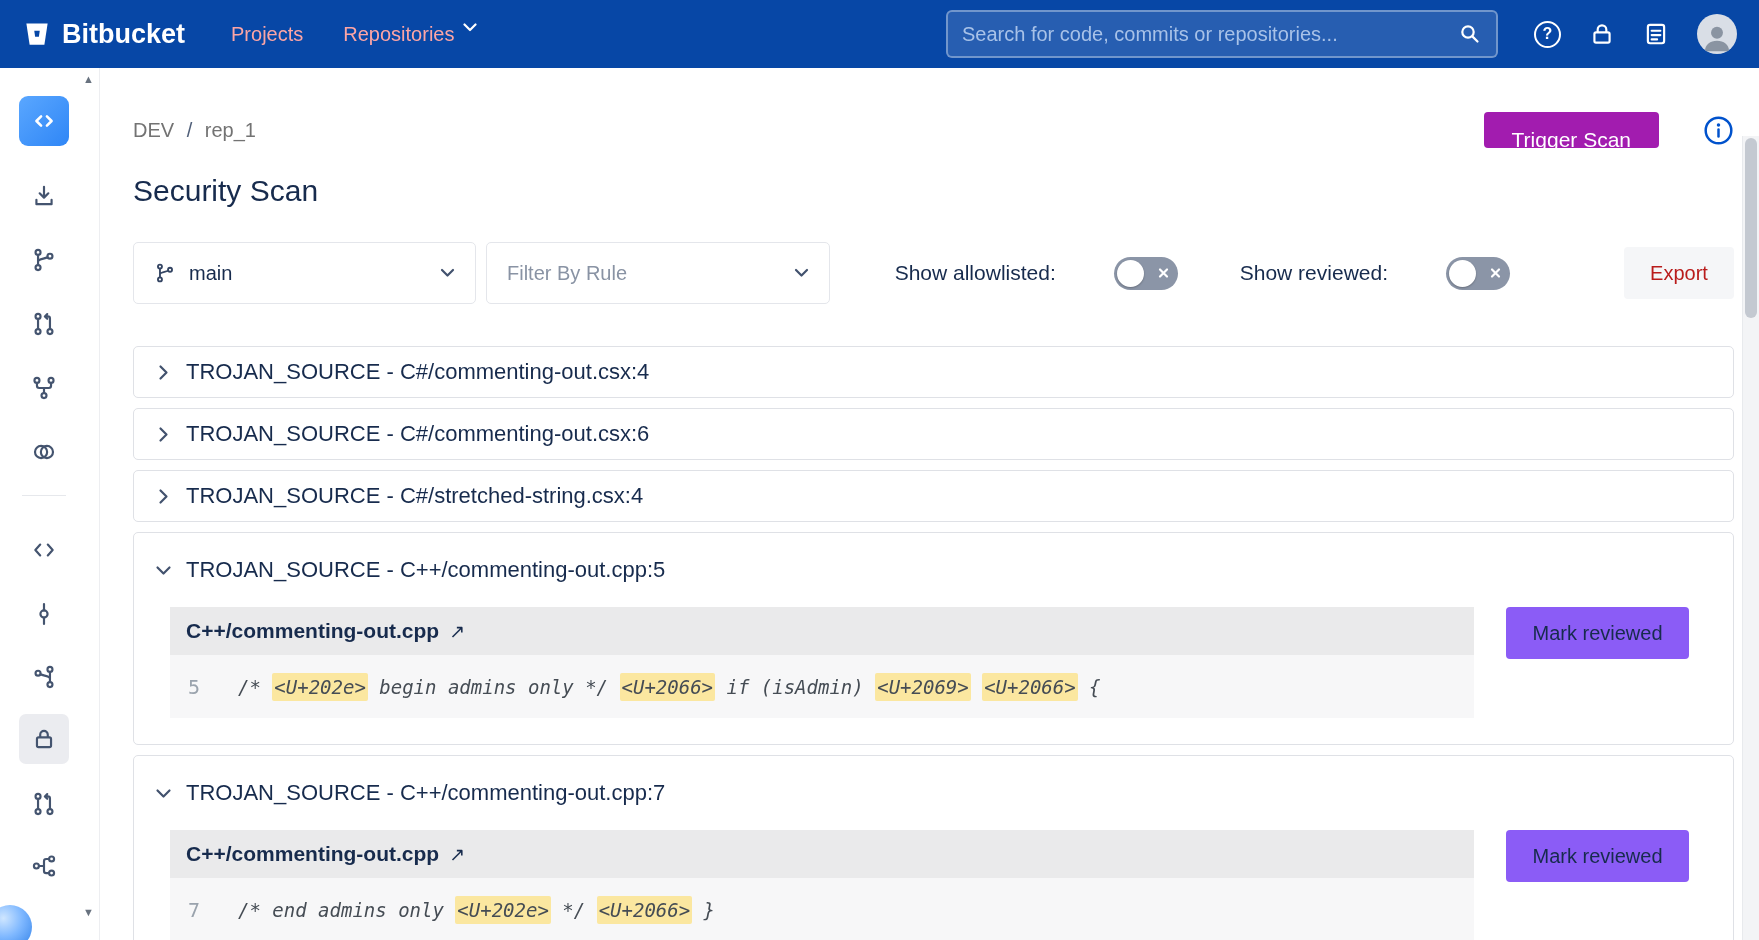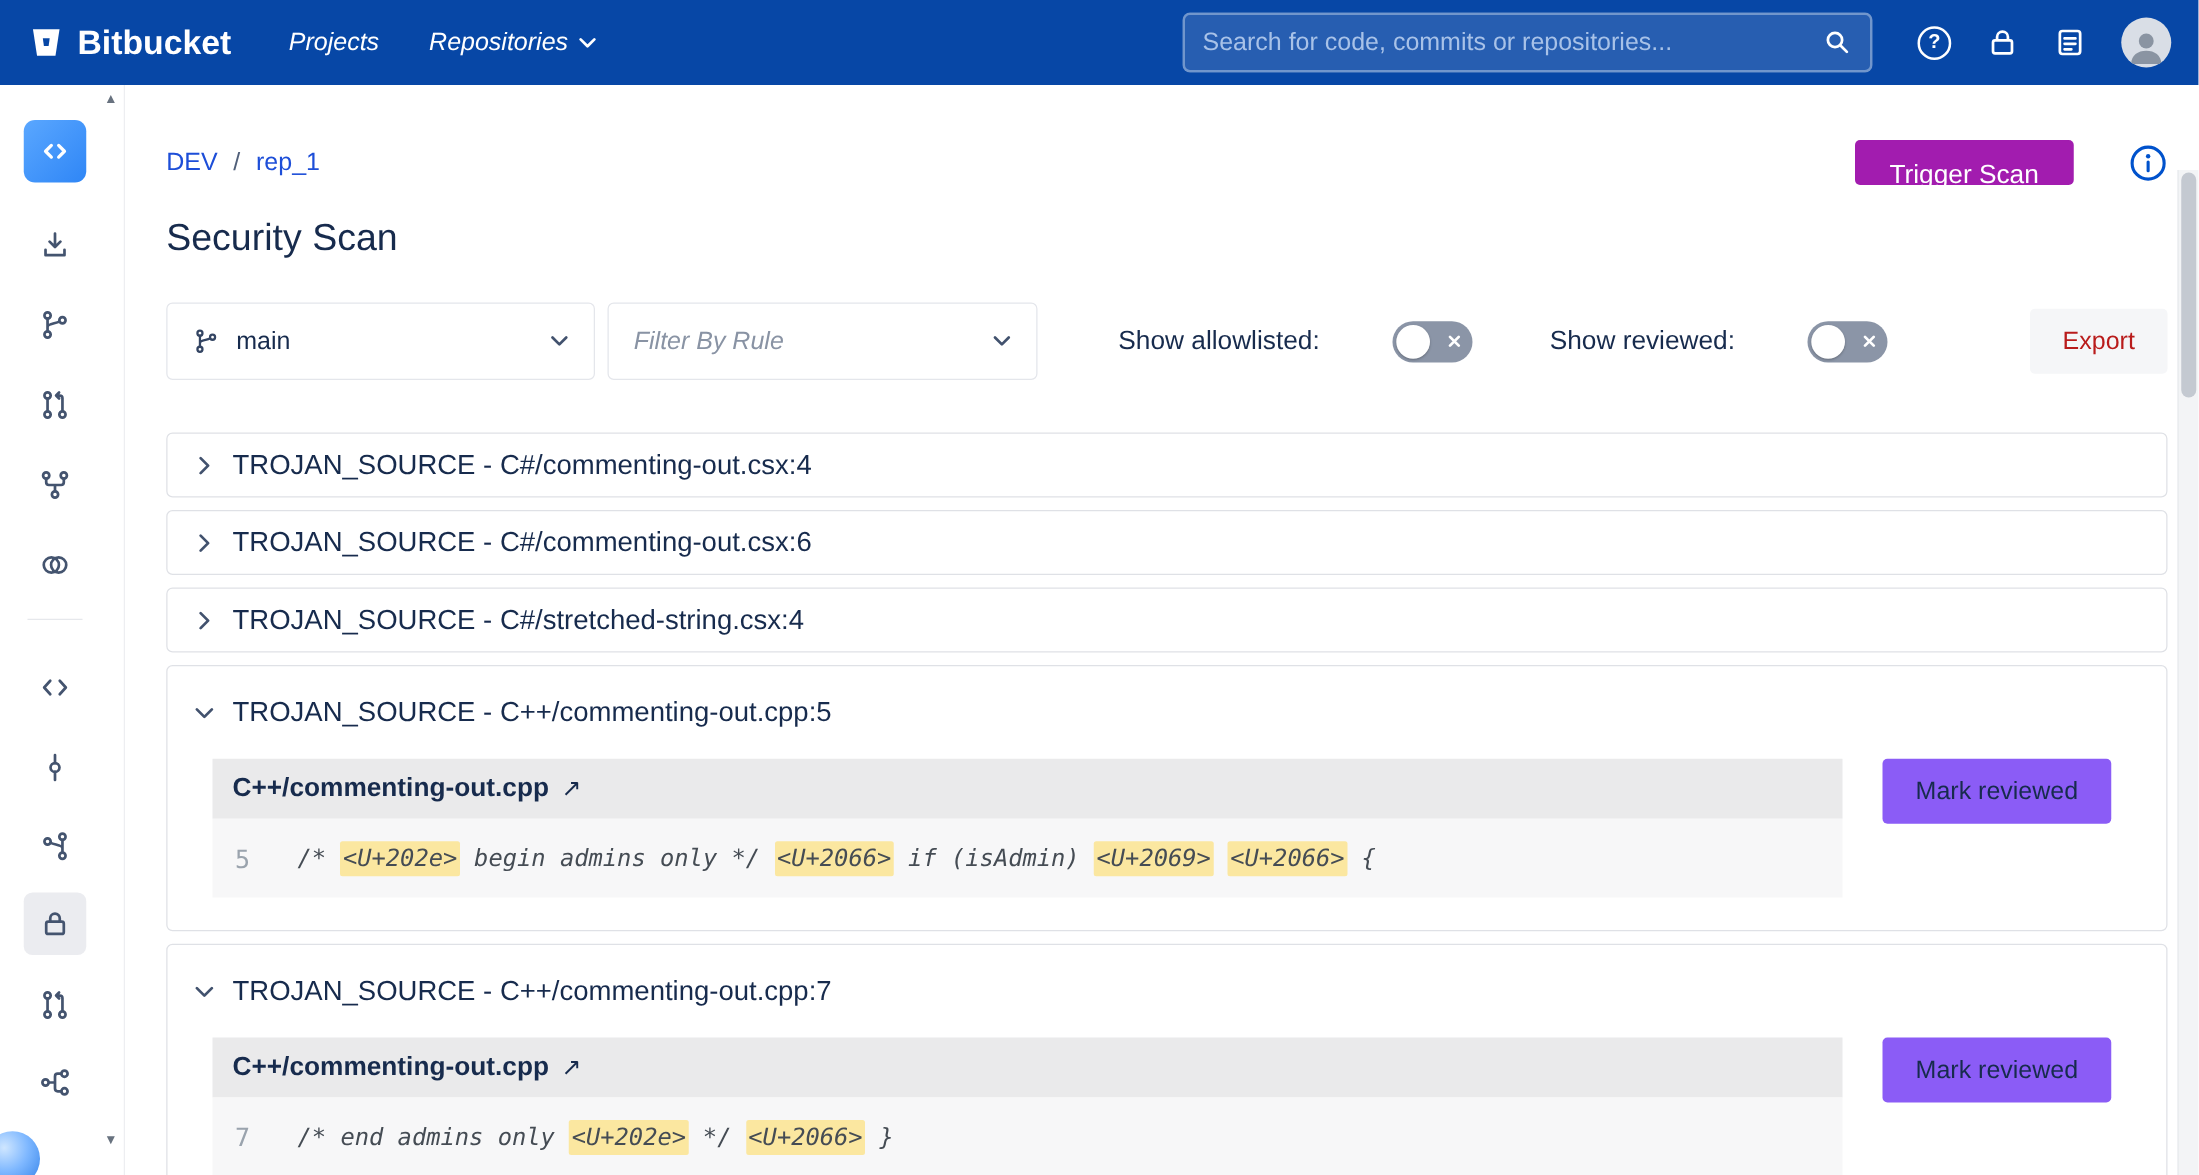--- a/index.html
+++ b/index.html
@@ -3,21 +3,21 @@
 <meta charset="utf-8">
 <style>
   * { margin:0; padding:0; box-sizing:border-box; }
   body { font-family:"Liberation Sans", sans-serif; background:#fff; }
   .page { position:relative; width:1759px; height:940px; overflow:hidden; background:#fff; }
 
   
   .navbar { height:68px; background:#0747A6; display:flex; align-items:center; padding:0 22px; color:#fff; }
   .brand { display:flex; align-items:center; gap:10px; font-size:27px; font-weight:700; cursor:pointer; }
   .nav-menu { display:flex; align-items:center; gap:40px; margin-left:46px; font-size:20px; }
-  .nav-item { display:flex; align-items:center; gap:9px; cursor:pointer; color:#ffffff;font-style:italic; }
+  .nav-item { display:flex; align-items:flex-start; gap:9px; cursor:pointer; color:#fca5a5; }
   .searchbox { margin-left:auto; width:552px; height:48px; border:2px solid rgba(255,255,255,0.35); background:rgba(255,255,255,0.13); border-radius:6px; display:flex; align-items:center; padding:0 14px; }
   .searchbox input { flex:1; background:transparent; border:none; outline:none; color:#fff; font-size:20px; font-family:"Liberation Sans", sans-serif; }
   .searchbox input::placeholder { color:#A8C2E8; }
   .nav-icons { display:flex; align-items:center; gap:28px; margin-left:36px; }
   .help-circle { width:27px; height:27px; border:2px solid #fff; border-radius:50%; display:flex; align-items:center; justify-content:center; font-size:16px; font-weight:700; cursor:pointer; }
   .avatar { width:40px; height:40px; border-radius:50%; background:#D9DEE6; overflow:hidden; display:flex; align-items:flex-end; justify-content:center; cursor:pointer; }
 
   
   .bodyrow { display:flex; height:872px; position:relative; }
 
@@ -34,32 +34,32 @@
   .side-div { width:44px; height:1px; background:#E6E8EC; margin-bottom:41px; }
   .lock-tile { width:50px; height:50px; border-radius:7px; background:#EBECF0; display:flex; align-items:center; justify-content:center; margin-bottom:27px; cursor:pointer; }
   .scroll-arrow { position:absolute; right:5px; font-size:11px; color:#68727F; cursor:pointer; line-height:1; }
   .scroll-up { top:6px; }
   .scroll-down { top:839px; }
 
   
   .main { flex:1; padding:0 25px 0 33px; min-width:0; }
   .topline { margin-top:44px; display:flex; align-items:center; }
   .breadcrumb { font-size:20px; }
-  .breadcrumb a { color:#1d4ed8; text-decoration:none; cursor:pointer; }
+  .breadcrumb a { color:#737373; text-decoration:none; cursor:pointer; }
   .breadcrumb .sep { color:#505F79; margin:0 7px; }
   .top-actions { margin-left:auto; display:flex; align-items:center; gap:44px; }
   .btn-primary { height:36px; padding:16px 28px; background:#a21caf; color:#fff; border:none; border-radius:4px; font-size:21px; font-family:inherit; cursor:pointer; }
   .info-btn { cursor:pointer; display:flex; align-items:center; }
   h1.page-title { margin-top:26px; font-size:30px; font-weight:500; color:#172B4D; }
 
   
   .filters { margin-top:34px; display:flex; align-items:center; }
   .dropdown { height:62px; background:#fff; border:1px solid #E4E6EB; border-radius:5px; display:flex; align-items:center; padding:0 20px; font-size:20px; cursor:pointer; }
   .dd-branch { width:343px; color:#172B4D; gap:13px; }
-  .dd-rule { width:344px; margin-left:10px; color:#8993A4;font-style:italic; }
+  .dd-rule { width:344px; margin-left:10px; color:#8993A4; }
   .dd-chev { margin-left:auto; display:flex; align-items:center; }
   .toggles { margin-left:auto; display:flex; align-items:center;gap:46px; }
   .toggle-label { font-size:21px; color:#172B4D; }
   .toggle { width:64px; height:33px; border-radius:17px; background:#8B95A7; position:relative; margin-left:12px; cursor:pointer; flex-shrink:0; }
   .knob { position:absolute; left:3px; top:3px; width:27px; height:27px; border-radius:50%; background:#fff; box-shadow:0 1px 2px rgba(0,0,0,0.25); }
   .toggle .x-icon { position:absolute; right:9px; top:50%; transform:translateY(-50%); display:flex; }
   .lbl2 { margin-left:16px; }
   .btn-export { margin-left:114px; width:110px; height:52px; background:#F5F6F8; color:#b91c1c; border:none; border-radius:4px; font-size:20px; font-family:inherit; cursor:pointer; flex-shrink:0;text-align:center; }
 
   

